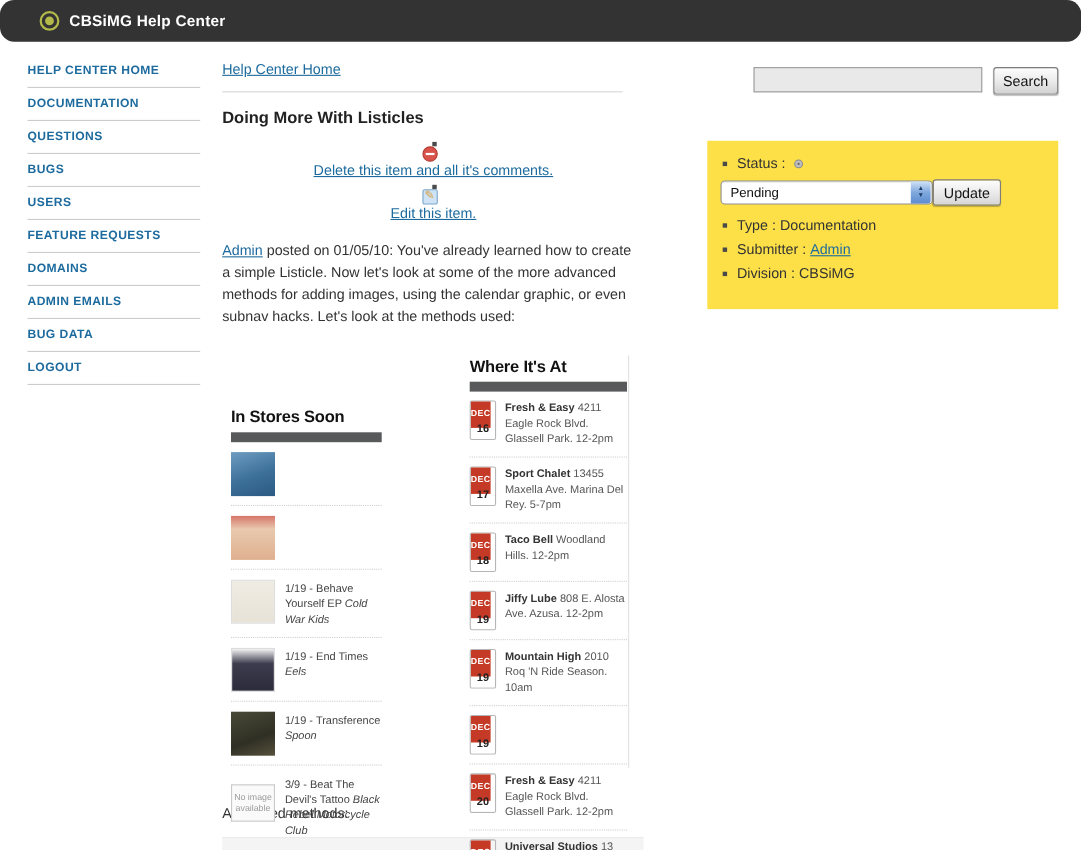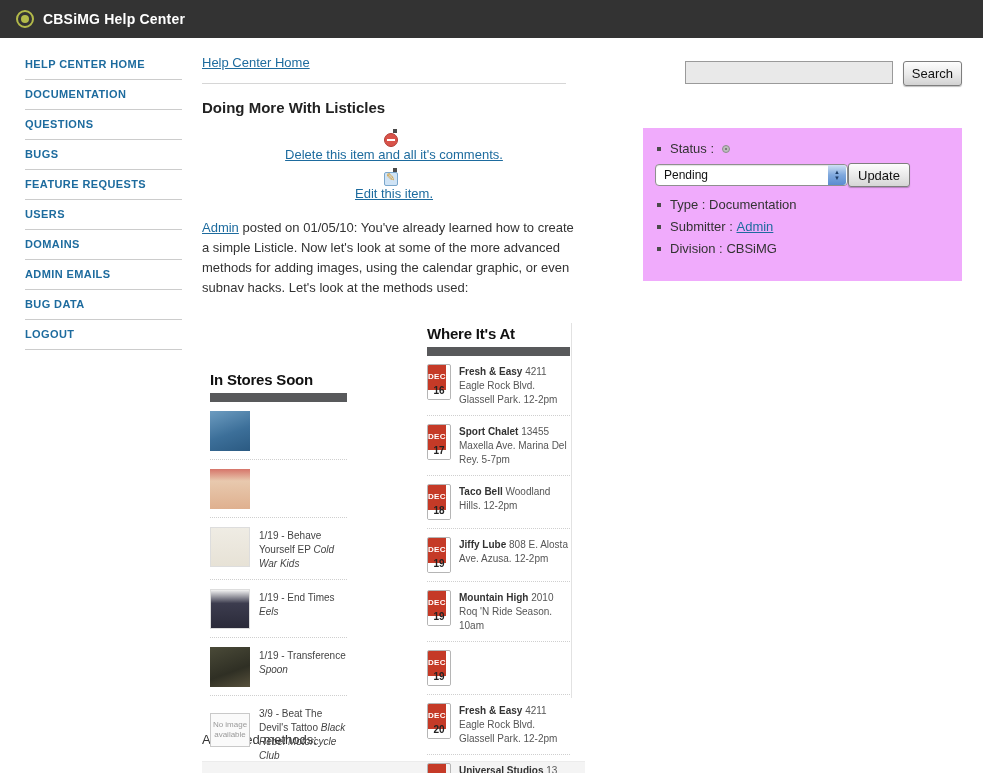--- a/index.html
+++ b/index.html
@@ -4,21 +4,21 @@
 <style>
   * { margin:0; padding:0; box-sizing:border-box; }
   html,body { background:#fff; }
   .page {
     position:relative; width:983px; height:773px; overflow:hidden;
     background:#fff; font-family:"Liberation Sans", sans-serif; color:#333;
   }
   
   .app-header {
     position:absolute; top:0; left:0; width:983px; height:38px;
-    background:#333333; display:flex; align-items:center; padding-left:16px;
+    background:#333333; display:flex; align-items:center; padding-left:36px;border-radius:13px;
   }
   .cbs-eye {
     width:18px; height:18px; border-radius:50%; border:2px solid #b3ba4a;
     position:relative; margin-right:9px; flex:0 0 auto;
   }
   .cbs-eye::after {
     content:""; position:absolute; left:3px; top:3px; width:8px; height:8px;
     border-radius:50%; background:#b3ba4a;
   }
   .app-title { color:#fff; font-size:14px; font-weight:bold; letter-spacing:.2px; }
@@ -101,21 +101,21 @@
     font-size:13px; padding:0 5px; font-family:"Liberation Sans", sans-serif;
   }
   .search-btn {
     margin-left:10px; height:25px; padding:0 8px; font-size:13px;
     background:linear-gradient(180deg,#fdfdfd 0%,#e9e9e9 55%,#d2d2d2 100%);
     border:1px solid #7e7e7e; border-radius:3px; box-shadow:0 1px 1px rgba(0,0,0,.25);
     font-family:"Liberation Sans", sans-serif; cursor:pointer; color:#111;
   }
   .meta-box {
     position:absolute; left:643px; top:128px; width:319px; height:153px;
-    background:#f0abfc; padding:13px 12px 0 12px;
+    background:#fde047; padding:13px 12px 0 12px;
   }
   .meta-row { display:flex; align-items:center; font-size:13px; margin-bottom:7px; color:#333; }
   .meta-row .sq-bullet { margin:0 9px 0 2px; }
   .status-dot {
     width:8px; height:8px; border-radius:50%; background:#bdbdbd; border:1px solid #8c8c8c;
     margin-left:8px; position:relative;
   }
   .status-dot::after { content:""; position:absolute; left:2px; top:2px; width:2px; height:2px; border-radius:50%; background:#666; }
   .select-row { display:flex; align-items:center; margin:4px 0 10px 0; }
   .mac-select {
@@ -145,22 +145,22 @@
   <div class="app-header">
     <span class="cbs-eye"></span>
     <span class="app-title">CBSiMG Help Center</span>
   </div>
 
   <div class="sidebar">
     <a class="side-item">HELP CENTER HOME</a>
     <a class="side-item">DOCUMENTATION</a>
     <a class="side-item">QUESTIONS</a>
     <a class="side-item">BUGS</a>
+    <a class="side-item">USERS</a>
     <a class="side-item">FEATURE REQUESTS</a>
-    <a class="side-item">USERS</a>
     <a class="side-item">DOMAINS</a>
     <a class="side-item">ADMIN EMAILS</a>
     <a class="side-item">BUG DATA</a>
     <a class="side-item">LOGOUT</a>
   </div>
 
   <div class="main">
     <div class="breadcrumb">
       <a class="textlink">Help Center Home</a>
     </div>

